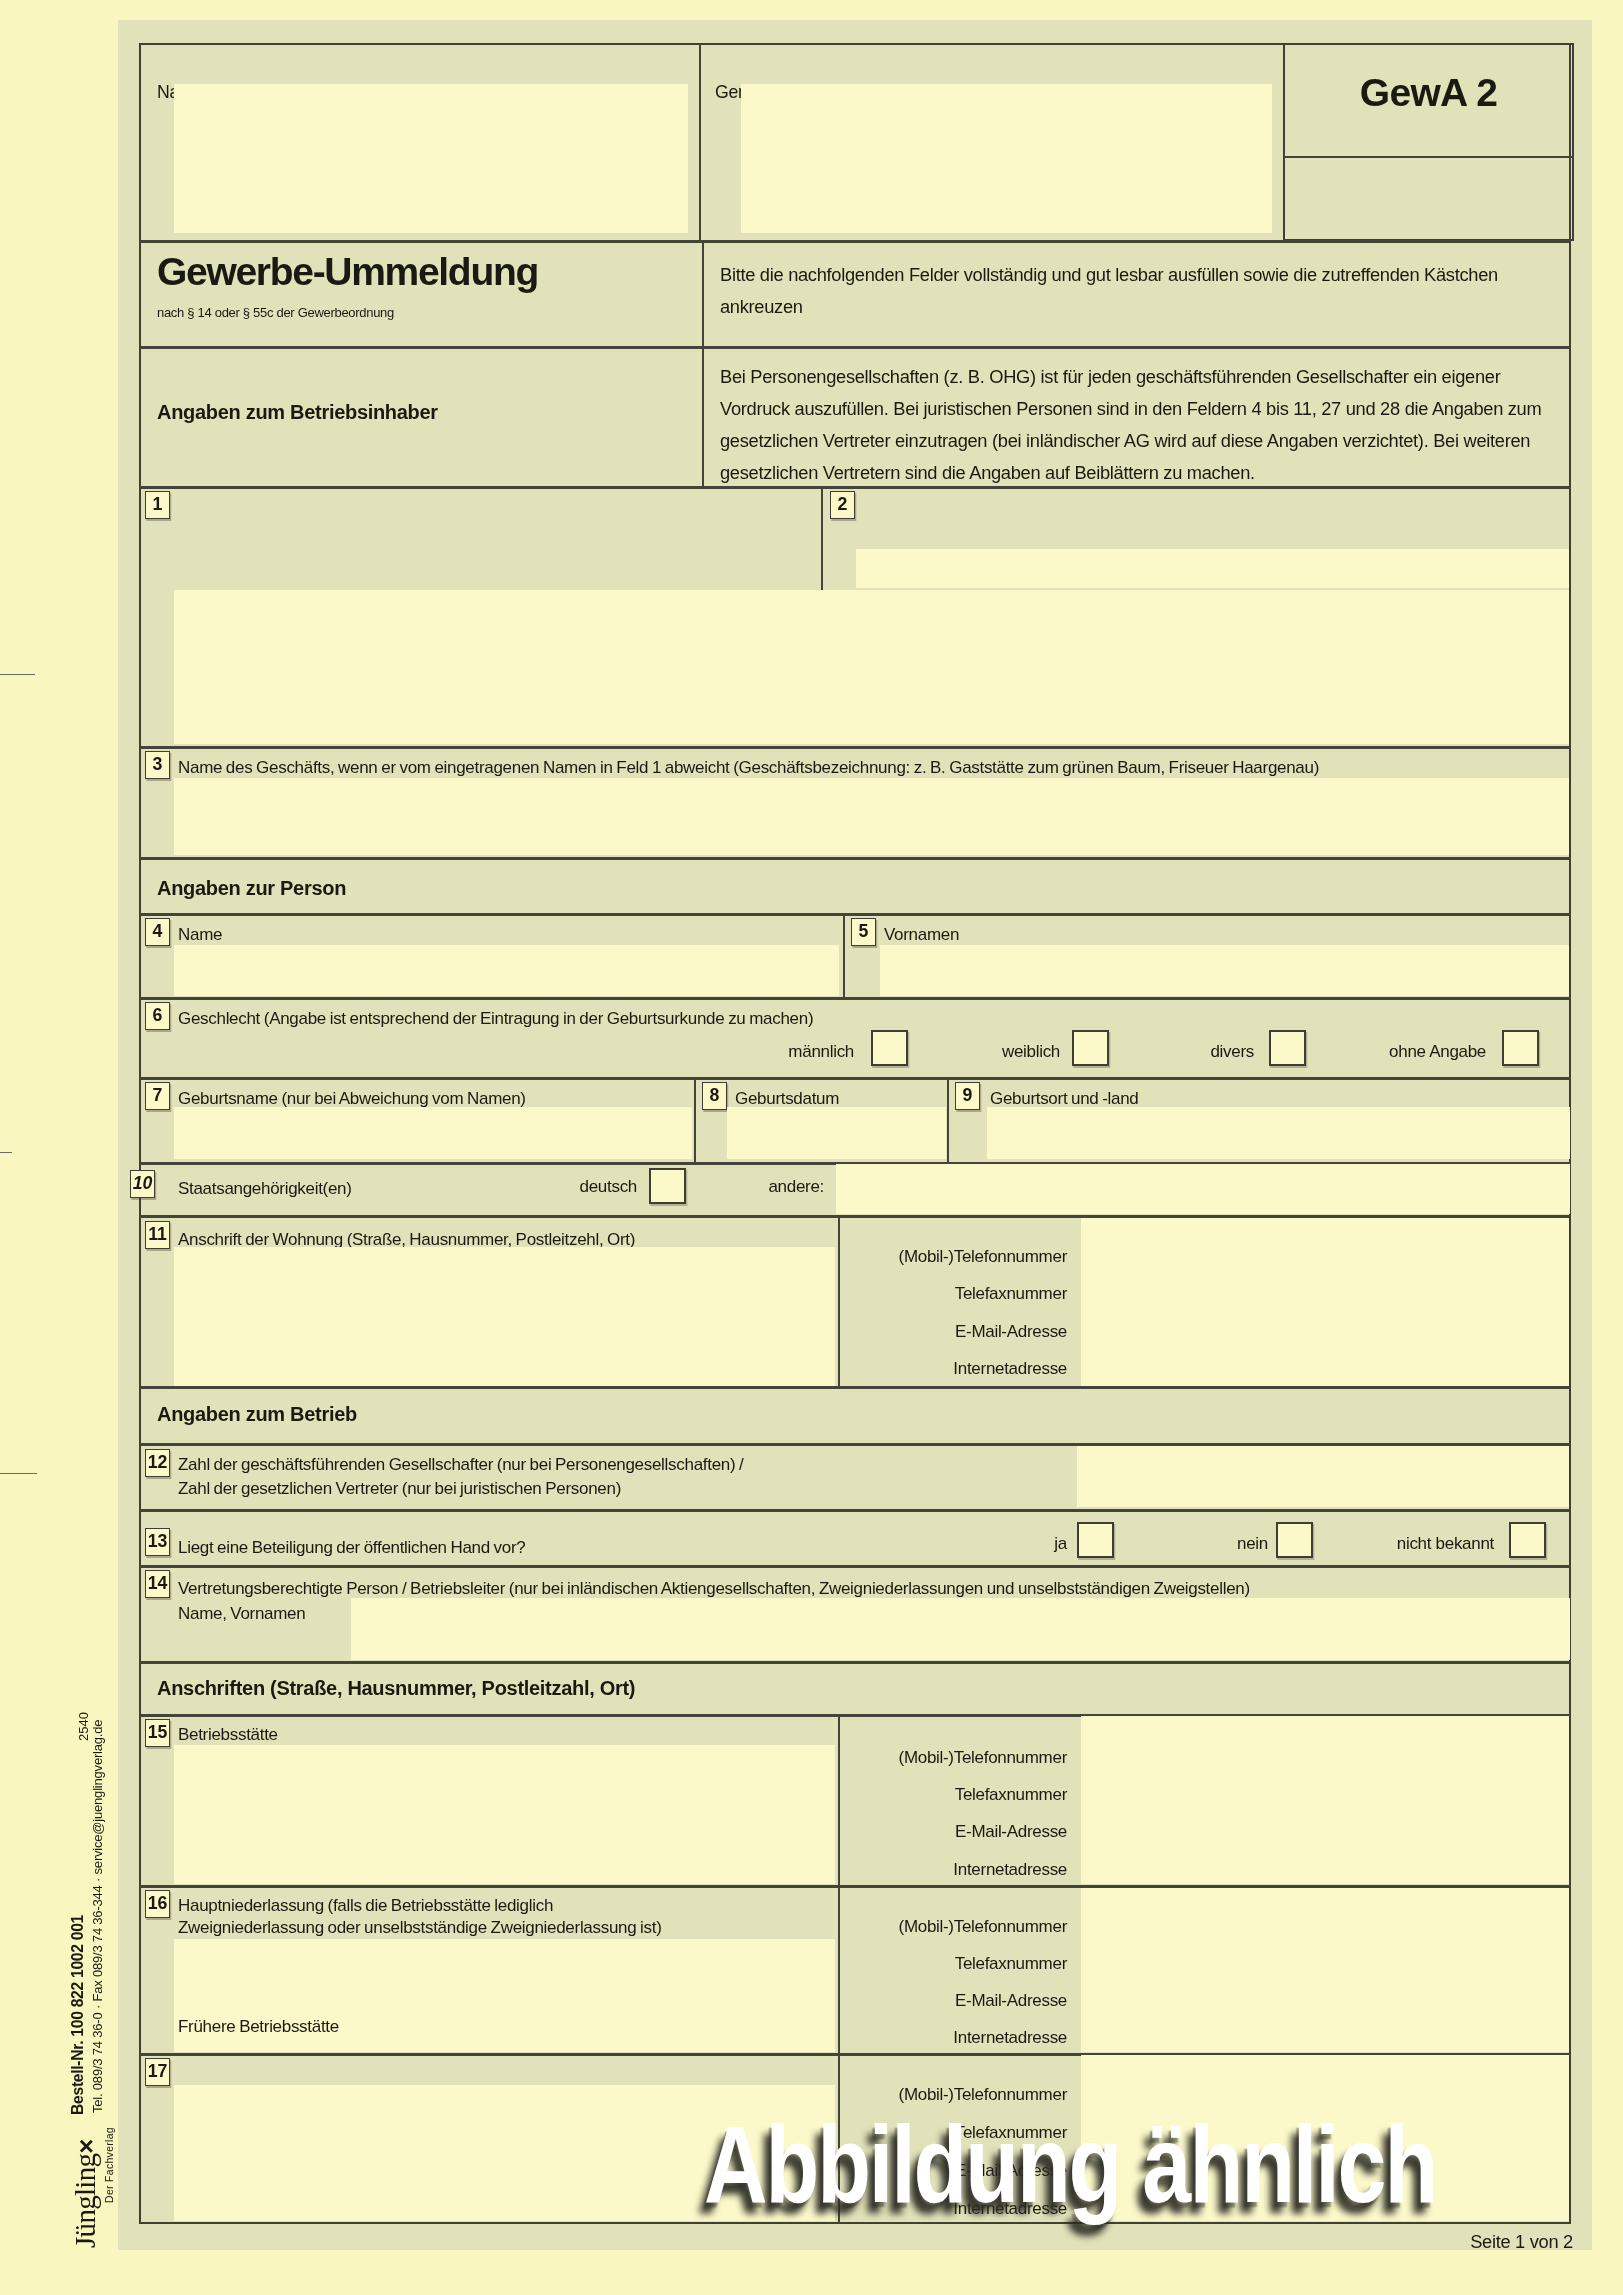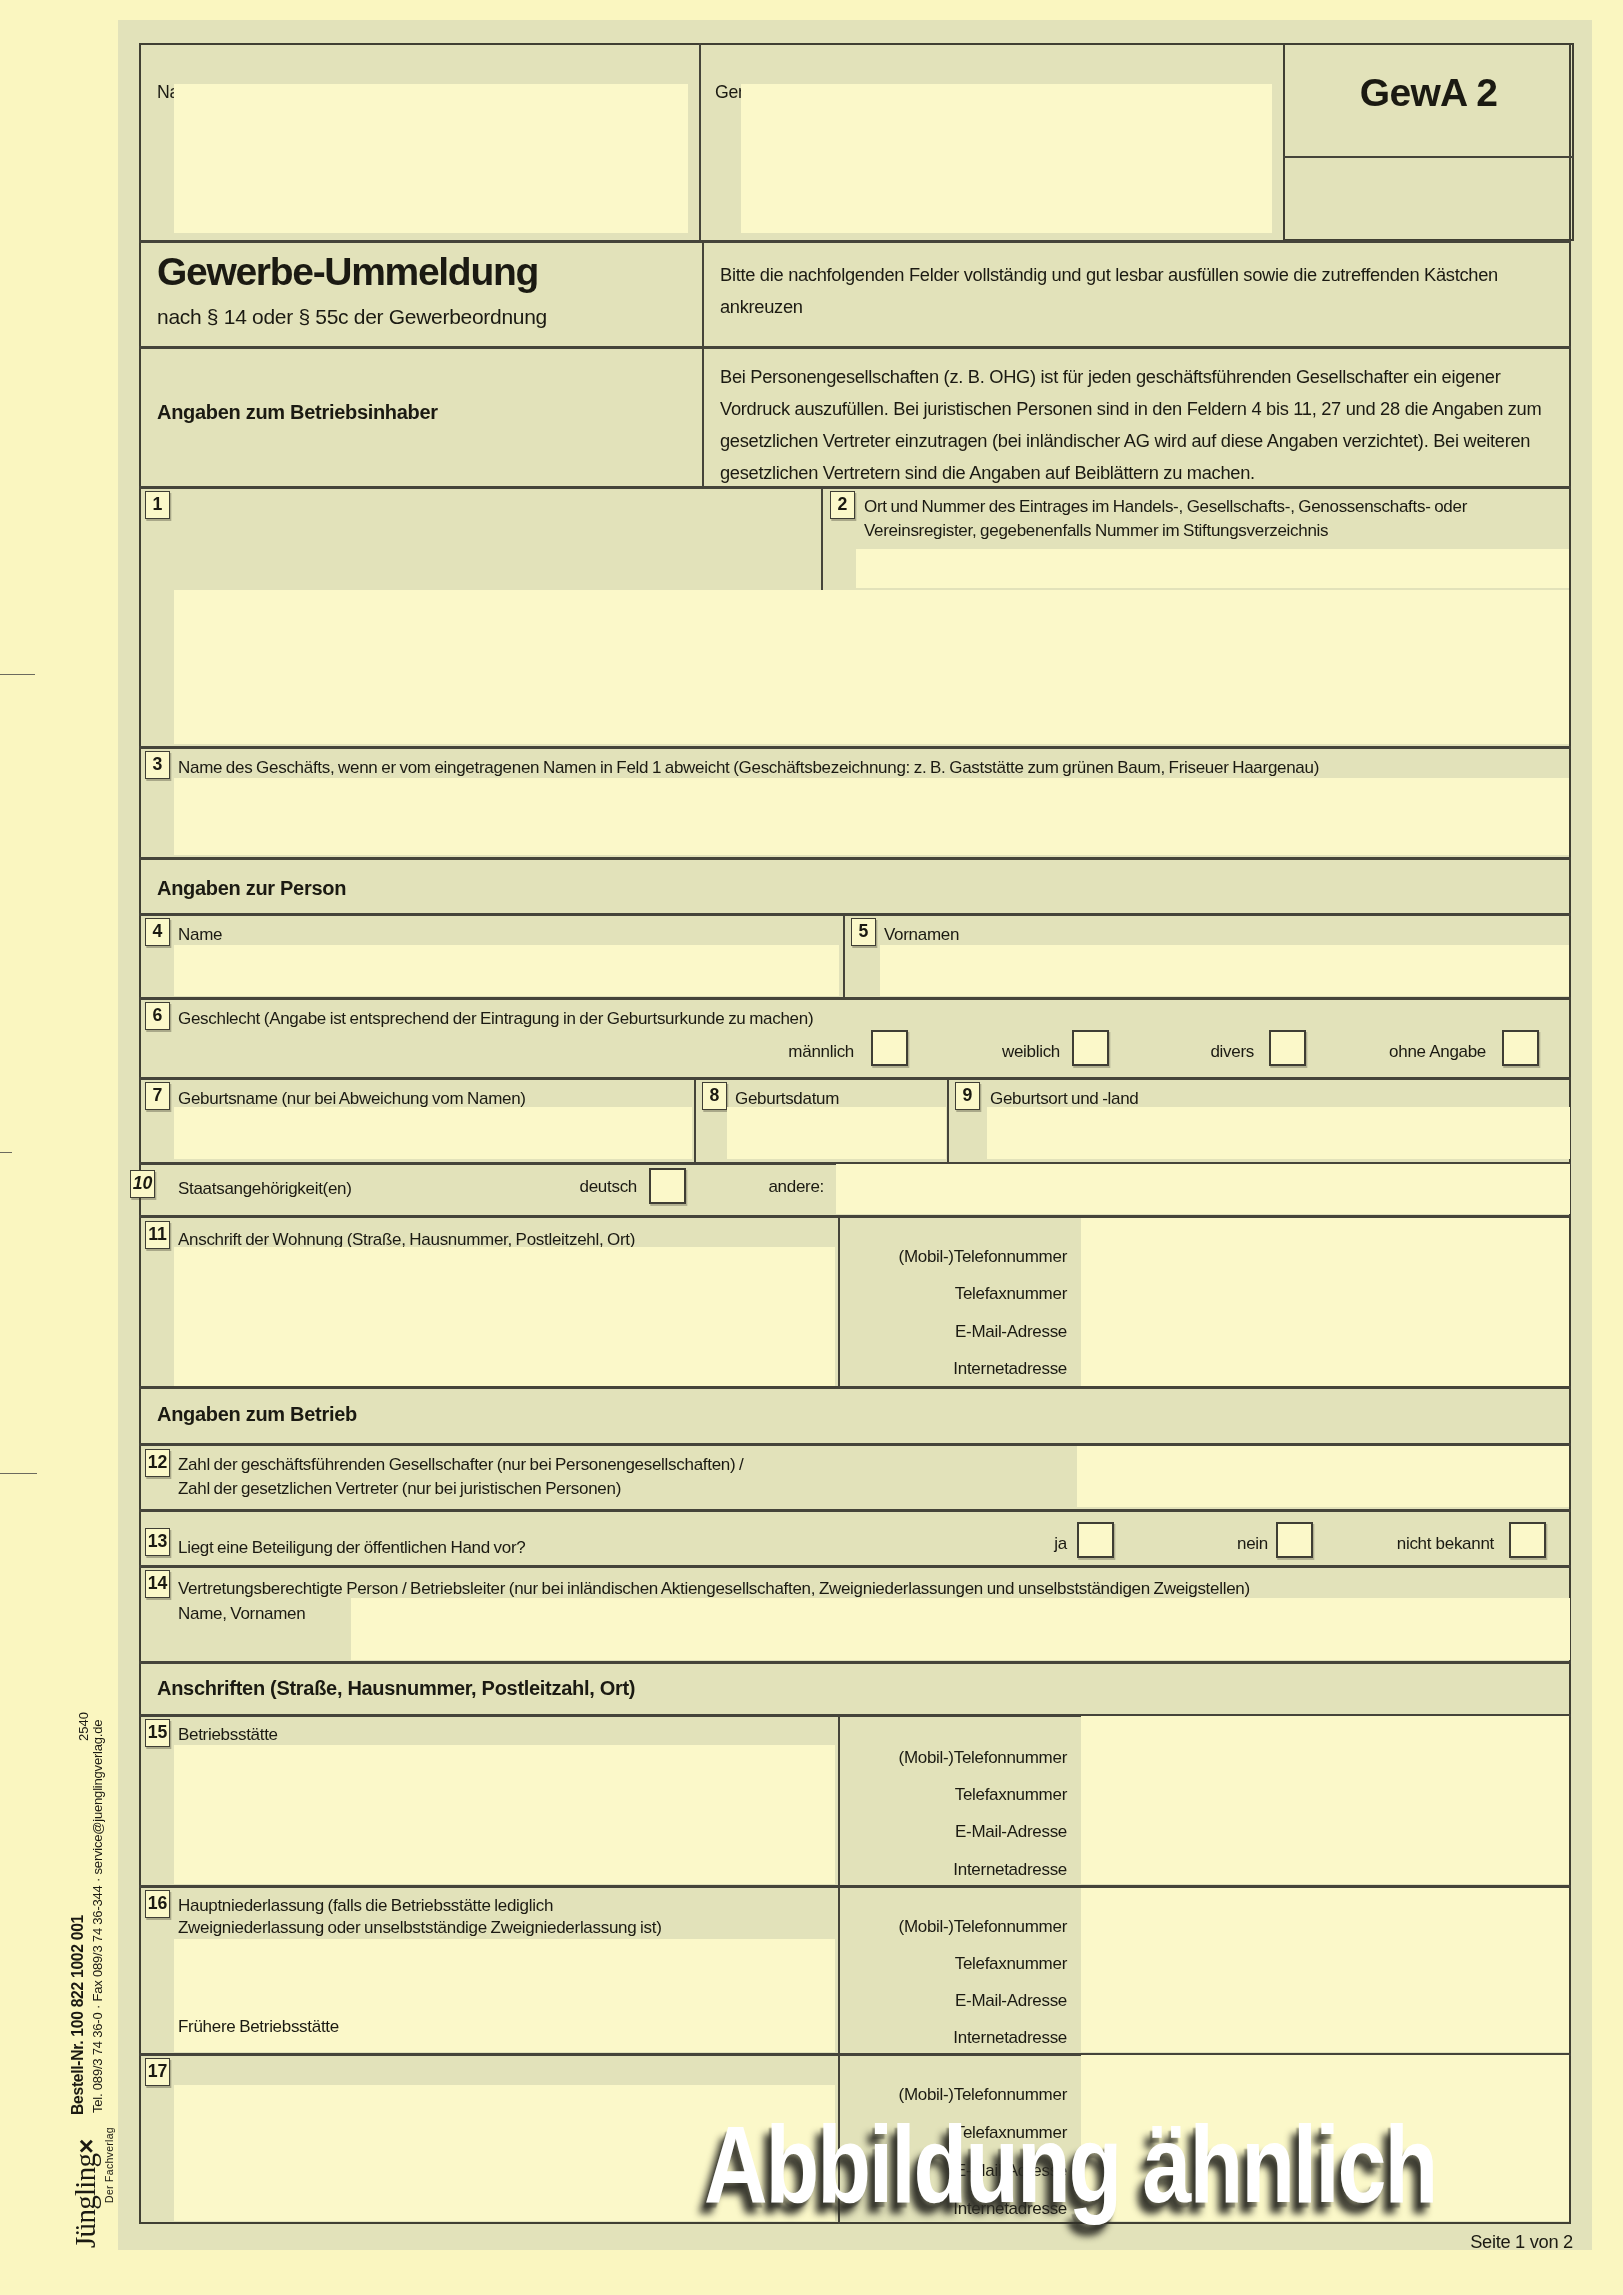--- a/index.html
+++ b/index.html
@@ -18,21 +18,21 @@
          box-sizing:border-box;box-shadow:1.3px 2px 0 rgba(62,61,45,.35);
          font-size:17.7px;font-weight:bold;display:flex;align-items:center;justify-content:center;}
   .cb{position:absolute;width:37px;height:36px;background:#fbf8c9;border:2px solid #3f3e34;
       box-sizing:border-box;box-shadow:1.3px 2px 0 rgba(62,61,45,.3);}
   .cblbl{position:absolute;font-size:17px;letter-spacing:-0.3px;text-align:right;}
   .sec{position:absolute;font-size:20px;font-weight:bold;letter-spacing:-0.3px;}
   .rlbl{position:absolute;right:556px;font-size:17px;letter-spacing:-0.3px;text-align:right;}
   .hdr{position:absolute;font-size:17.7px;letter-spacing:-0.3px;margin-top:24px;}
   .note{position:absolute;font-size:18.3px;line-height:32px;letter-spacing:-0.3px;}
   .title-main{position:absolute;left:157px;top:250px;font-size:39px;font-weight:bold;letter-spacing:-1.3px;}
-  .title-sub{position:absolute;left:157px;top:305px;font-size:21px;letter-spacing:-0.3px;}
+  .title-sub{position:absolute;left:157px;top:305px;font-size:13px;letter-spacing:-0.3px;}
   .gewa{position:absolute;left:1283px;top:71px;width:291px;text-align:center;
         font-size:39px;font-weight:bold;letter-spacing:-0.7px;}
   .gewabox{position:absolute;left:1283px;top:43px;width:291px;height:198px;
            border:2px solid #403f33;box-sizing:border-box;}
   .gewadiv{position:absolute;left:1283px;top:156px;width:291px;height:2px;background:#45443a;}
   .footer{position:absolute;right:50px;top:2231px;font-size:18.3px;letter-spacing:-0.3px;}
   .watermark{position:absolute;left:704px;top:2100px;font-size:110px;font-weight:bold;color:#ffffff;
              white-space:nowrap;letter-spacing:-2.6px;transform:scaleX(0.80);transform-origin:left top;
              text-shadow:-9.2px 10.5px 7.9px rgba(45,45,38,.95),-3.3px 4.6px 2px rgba(45,45,38,.45);z-index:40;}
   .vtext{position:absolute;transform:rotate(-90deg);transform-origin:left top;white-space:nowrap;}
@@ -68,22 +68,20 @@
   <div class="vsep" style="left:702px;top:240px;height:249px;"></div>
 
   <div class="hsep" style="top:346px;"></div>
   <div class="sec" style="left:157px;top:401px;">Angaben zum Betriebsinhaber</div>
   <div class="note" style="left:720px;top:361px;width:826px;">Bei Personengesellschaften (z. B. OHG) ist für jeden geschäftsführenden Gesellschafter ein eigener Vordruck auszufüllen. Bei juristischen Personen sind in den Feldern 4 bis 11, 27 und 28 die Angaben zum gesetzlichen Vertreter einzutragen (bei inländischer AG wird auf diese Angaben verzichtet). Bei weiteren gesetzlichen Vertretern sind die Angaben auf Beiblättern zu machen.</div>
 
   <div class="hsep" style="top:486px;"></div>
   <div class="badge" style="left:145px;top:491px;">1</div>
   <div class="vsep" style="left:821px;top:486px;height:105px;"></div>
   <div class="badge" style="left:830px;top:491px;">2</div>
-  <div class="lbl" style="left:864px;top:495px;width:707px;">Ort und Nummer des Eintrages im Handels-, Gesellschafts-, Genossenschafts- oder
-Vereinsregister, gegebenenfalls Nummer im Stiftungsverzeichnis</div>
   <div class="input" style="left:856px;top:549px;width:713px;height:39px;"></div>
   <div class="input" style="left:174px;top:590px;width:1395px;height:154px;"></div>
 
   <div class="hsep" style="top:746px;"></div>
   <div class="badge" style="left:145px;top:751px;">3</div>
   <div class="lbl" style="left:178px;top:756px;width:1388px;">Name des Geschäfts, wenn er vom eingetragenen Namen in Feld 1 abweicht (Geschäftsbezeichnung: z. B. Gaststätte zum grünen Baum, Friseuer Haargenau)</div>
   <div class="input" style="left:174px;top:778px;width:1395px;height:77px;"></div>
 
   <div class="hsep" style="top:857px;"></div>
   <div class="sec" style="left:157px;top:877px;">Angaben zur Person</div>

